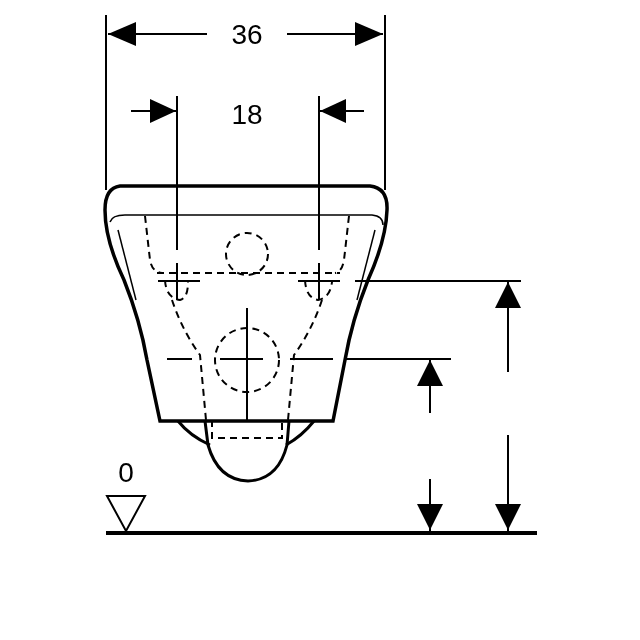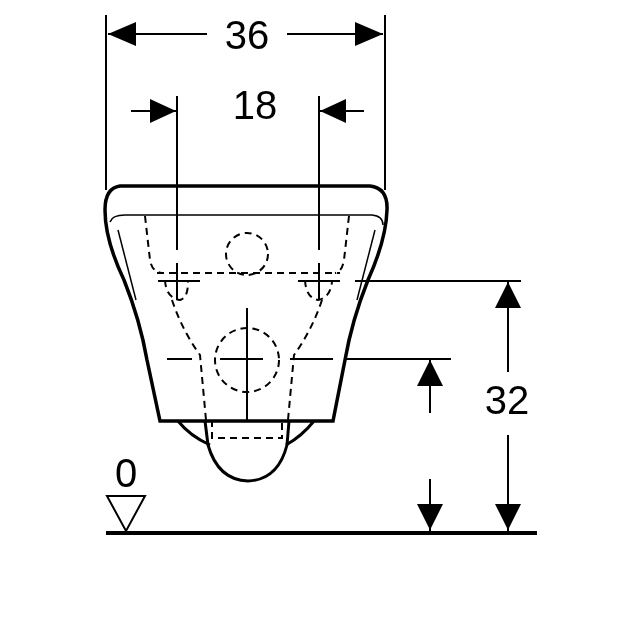--- a/index.html
+++ b/index.html
@@ -2,21 +2,21 @@
 <html><head>
   <meta charset="utf-8">
   <style>
     html, body { margin: 0; padding: 0; background: #ffffff; }
     body { width: 640px; height: 640px; overflow: hidden; }
     .canvas { position: relative; width: 640px; height: 640px; }
     svg { position: absolute; left: 0; top: 0; }
     .dim-label {
       position: absolute;
       font-family: "Liberation Sans", sans-serif;
-      font-size: 40px;
+      font-size: 28px;
       color: #000;
       line-height: 1;
       transform: translate(-50%, -50%);
       white-space: nowrap;
     }
   </style>
 </head>
 <body>
 
 <div class="canvas">
@@ -107,16 +107,15 @@
       </g>
 
       <g>
         <line x1="106" y1="533" x2="537" y2="533" stroke-width="4"></line>
         <polygon points="107,496 145,496 126,531" stroke-width="2" fill="#fff"></polygon>
       </g>
     </g>
   </svg>
 
   <span class="dim-label" style="left:247px; top:35px;">36</span>
-  <span class="dim-label" style="left:247px; top:105px;margin-left:8px;">18</span>
-  <span class="dim-label" style="left:507px; top:400px;">32</span>
+  <span class="dim-label" style="left:247px; top:115px;">18</span>
   <span class="dim-label" style="left:126px; top:473px;">0</span>
 </div>
 
 </body></html>

